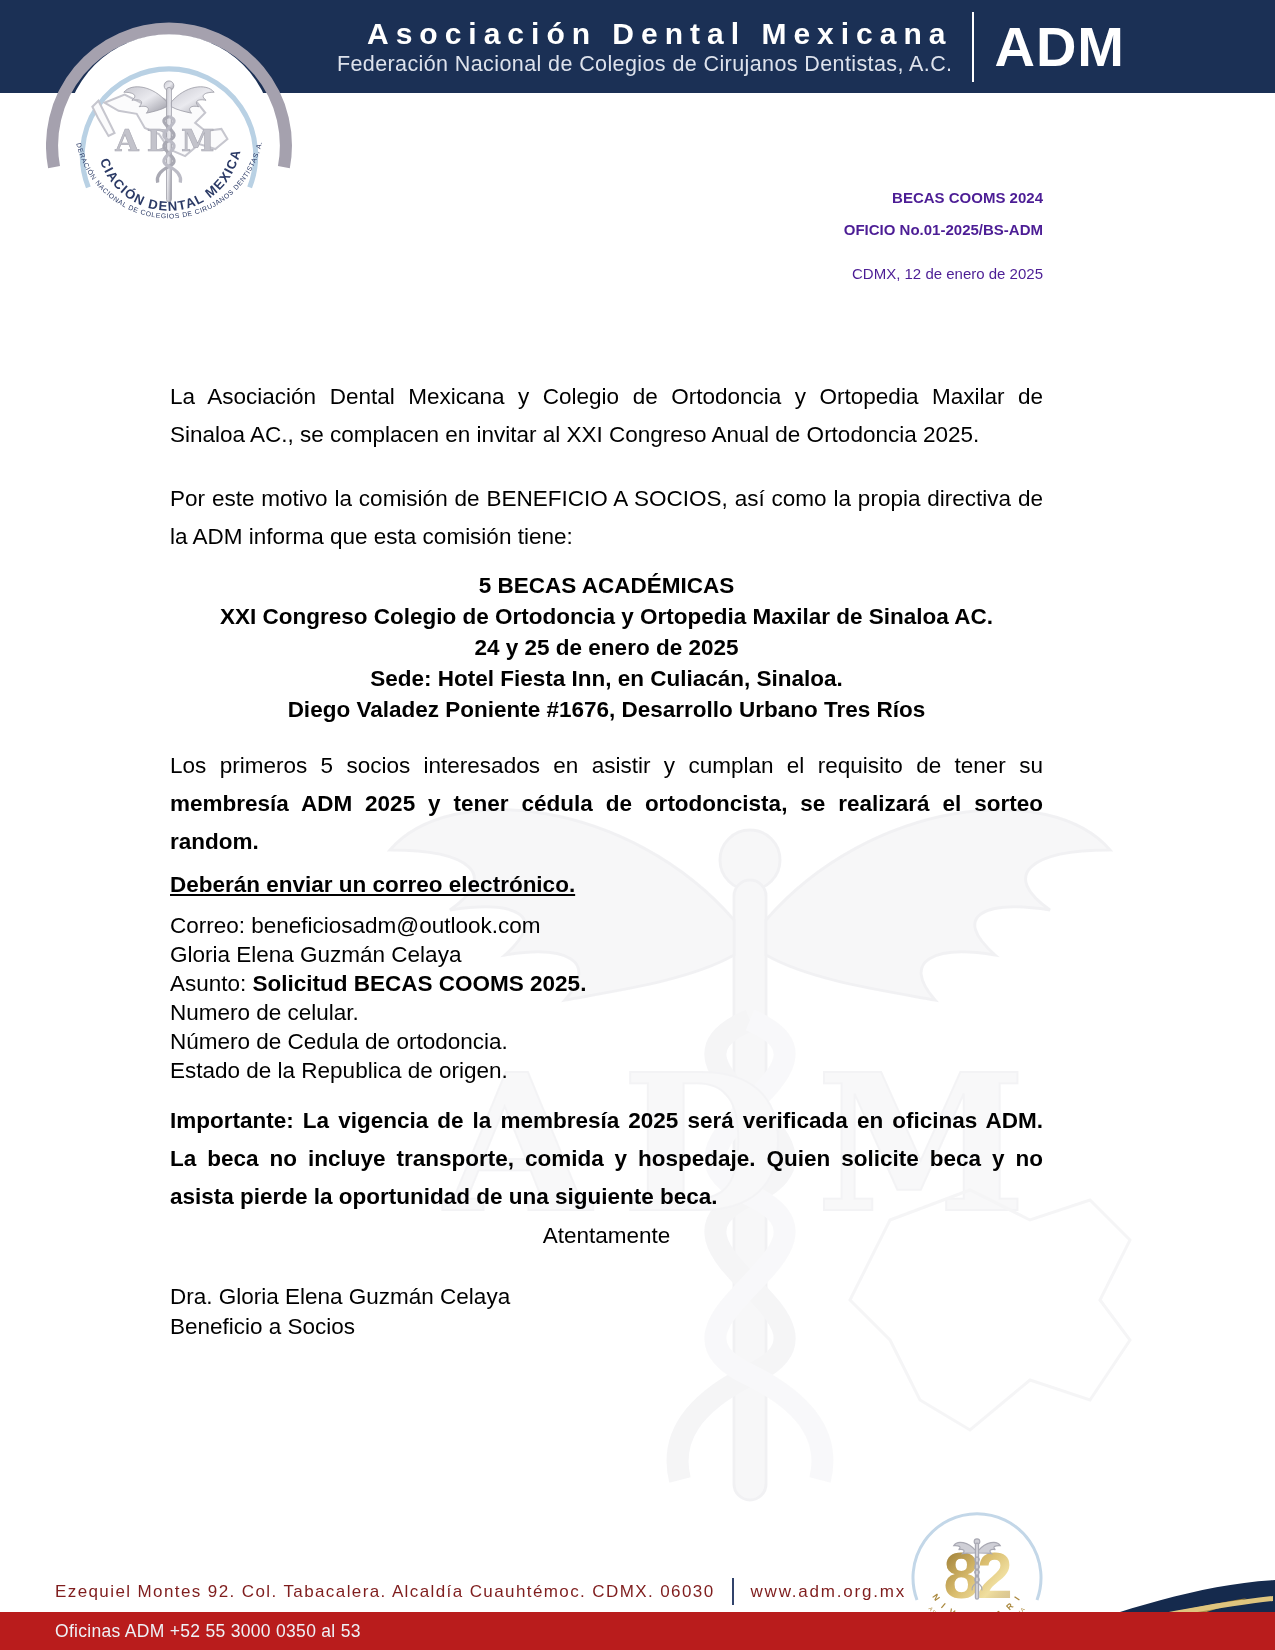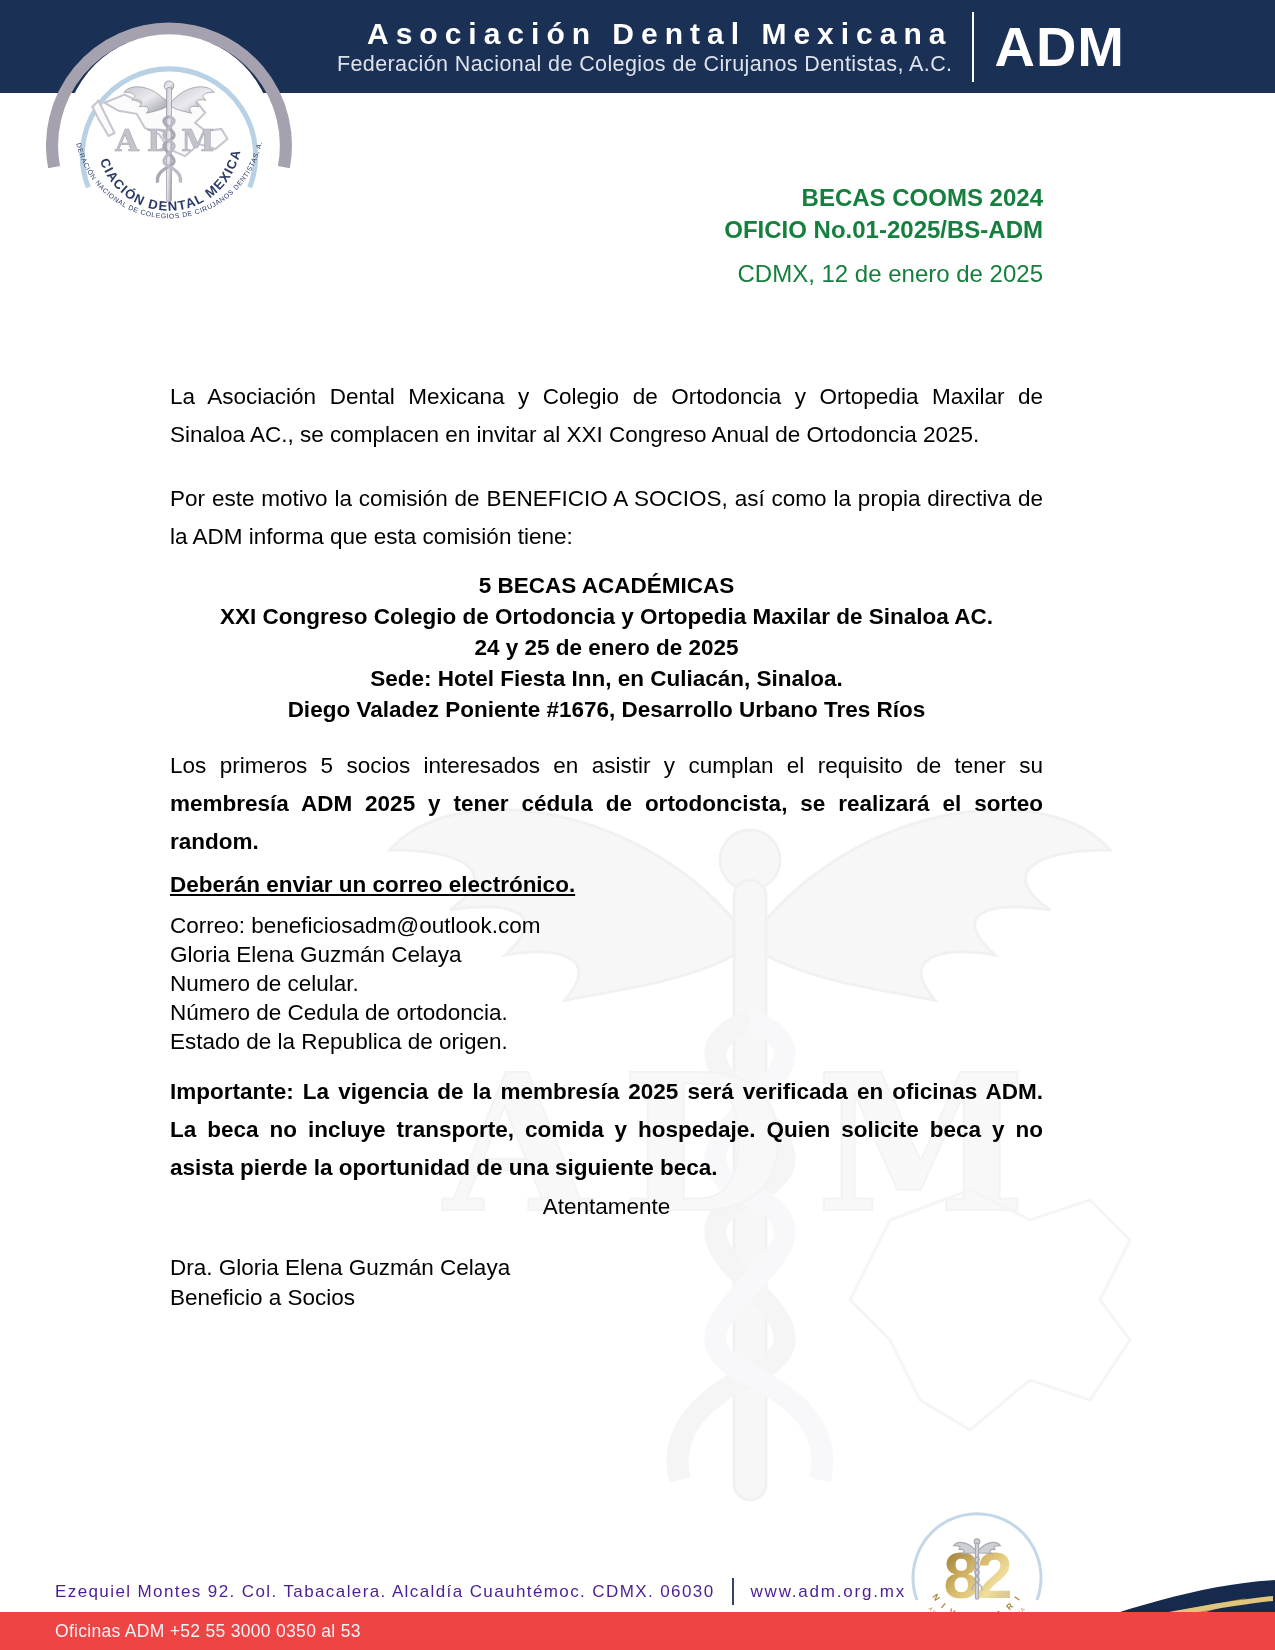--- a/index.html
+++ b/index.html
@@ -22,46 +22,46 @@
   }
   .header-divider{width:2px;height:70px;background:#ffffff;}
   .header-brand{color:#ffffff;font-weight:bold;font-size:56px;letter-spacing:1px;line-height:56px;}
   
   .seal{position:absolute;left:46px;top:14px;width:252px;height:252px;}
   
   .watermark{position:absolute;left:330px;top:740px;width:840px;height:820px;opacity:0.55;pointer-events:none;}
   
   .ref-block{
     position:absolute;top:182px;right:232px;text-align:right;
-    font-size:24px;font-weight:bold;line-height:32px;color:#15803d;
+    font-size:15px;font-weight:bold;line-height:32px;color:#4c1d95;
   }
   .dateline{margin-top:12px;font-weight:normal;}
   .letter-main{
     position:absolute;left:170px;top:370px;width:873px;font-size:22.5px;color:#000;
   }
   .para{ text-align:justify;line-height:38px;margin:8px 0 26px 0;}
   .para.tight{margin-bottom:14px;}
   .center-block{text-align:center;font-weight:bold;line-height:31px;margin:0 0 22px 0;}
   .center-block div{white-space:nowrap;}
   .bold{font-weight:bold;}
   .para-mixed{text-align:justify;line-height:38px;margin:0 0 5px 0;}
   .single-bold{font-weight:bold;line-height:38px;margin:0 0 7px 0;text-decoration:underline;}
   .contact-block{line-height:29px;margin:0 0 17px 0;}
   .important{font-weight:bold;text-align:justify;line-height:38px;margin:0 0 5px 0;}
   .closing{text-align:center;line-height:30px;margin:0 0 31px 0;}
   .signature{line-height:30px;}
   
   .footer-address-row{
     position:absolute;left:55px;top:1578px;display:flex;align-items:center;gap:17px;
-    color:#4c1d95;font-size:17px;letter-spacing:1.4px;white-space:nowrap;
+    color:#7f1d1d;font-size:17px;letter-spacing:1.4px;white-space:nowrap;
   }
   .footer-divider{width:2px;height:27px;background:#31436b;}
   .footer-site{letter-spacing:1.8px;}
   .bottom-bar{
-    position:absolute;left:0;top:1612px;width:1275px;height:38px;background:#ef4444;
+    position:absolute;left:0;top:1612px;width:1275px;height:38px;background:#b91c1c;
     display:flex;align-items:center;padding-left:55px;box-sizing:border-box;
   }
   .bottom-bar-text{color:#eef1f6;font-size:17.5px;letter-spacing:0.3px;}
   .emblem82{position:absolute;left:893px;top:1506px;width:170px;height:150px;}
   .wave{position:absolute;left:975px;top:1558px;width:300px;height:92px;}
 </style>
 </head>
 <body>
 
 <div class="header-bar">
@@ -146,20 +146,21 @@
     <div>Diego Valadez Poniente #1676, Desarrollo Urbano Tres Ríos</div>
   </div>
 
   <p class="para-mixed"><span>Los primeros 5 socios interesados en asistir y cumplan el requisito de tener su </span><span class="bold">membresía ADM 2025 y tener cédula de ortodoncista, se realizará el sorteo random.</span></p>
 
   <p class="single-bold">Deberán enviar un correo electrónico.</p>
 
   <div class="contact-block">
     <div><span>Correo: </span><span>beneficiosadm@outlook.com</span></div>
     <div>Gloria Elena Guzmán Celaya</div>
+    <div><span>Asunto: </span><span class="bold">Solicitud BECAS  COOMS 2025.</span></div>
     <div>Numero de celular.</div>
     <div>Número de Cedula de ortodoncia.</div>
     <div>Estado de la Republica de origen.</div>
   </div>
 
   <p class="important">Importante: La vigencia de la membresía 2025 será verificada en oficinas ADM. La beca no incluye transporte, comida y hospedaje. Quien solicite beca y no asista pierde la oportunidad de una siguiente beca.</p>
 
   <p class="closing">Atentamente</p>
 
   <div class="signature">

